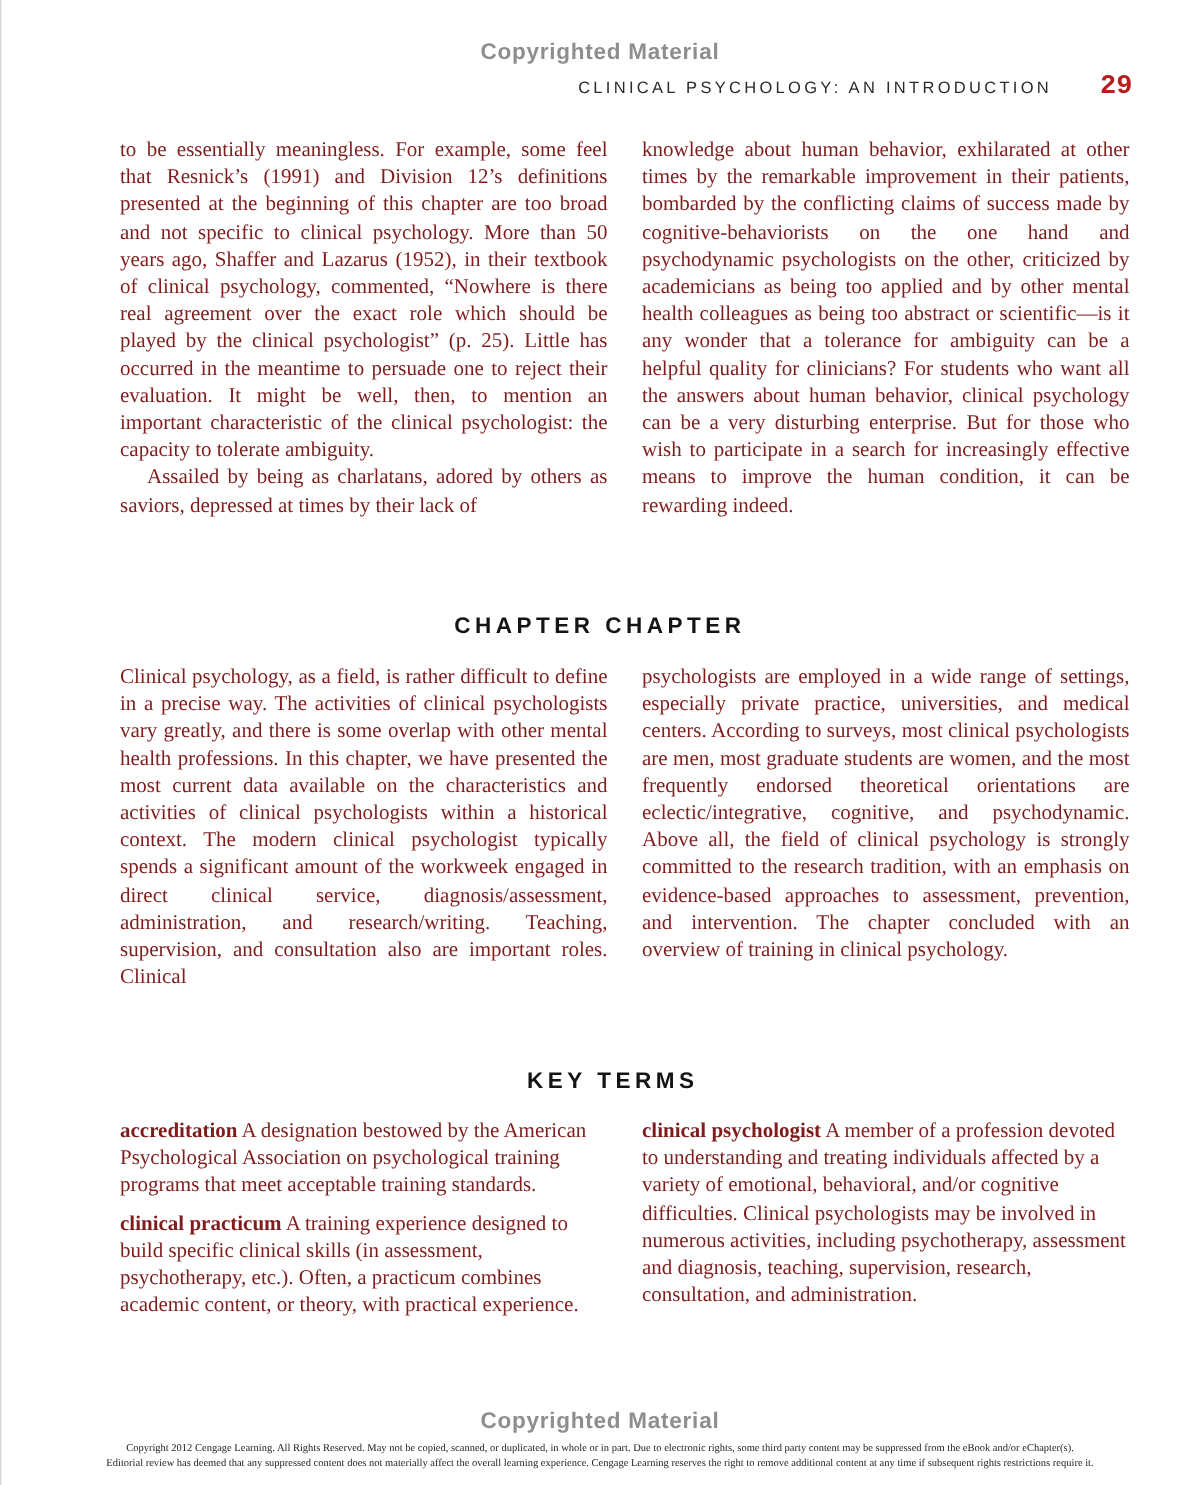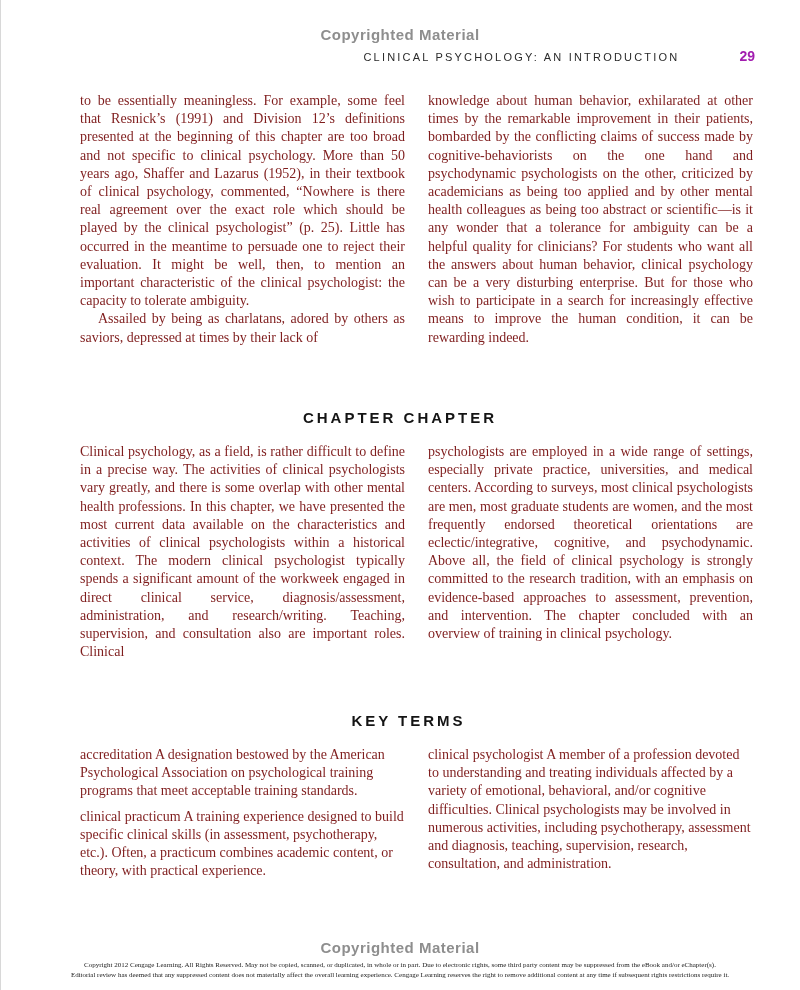--- a/index.html
+++ b/index.html
@@ -32,34 +32,34 @@
     color: #8e8e8e;
   }
   .watermark.top { top: 26px; }
   .watermark.bottom { top: 939px; }
   .running-head-row {
     position: absolute;
     top: 48px;
     right: 45px;
     display: flex;
     align-items: baseline;
-    gap: 60px;
+    gap: 32px;
   }
   .running-head {
     font-family: "Liberation Sans", sans-serif;
     font-weight: 400;
     font-size: 11px;
     letter-spacing: 2.2px;
     color: #2a2a2a;
   }
   .page-number {
-    font-family: Liberation Sans, sans-serif;
+    font-family: Liberation Mono, monospace;
     font-weight: 700;
-    font-size: 14px;
-    color: #a21caf;
+    font-size: 18px;
+    color: #b91c1c;
   }
   .section-heading {
     position: absolute;
     left: 0; right: 0;
     margin: 0;
     text-align: center;
     font-family: "Liberation Sans", sans-serif;
     font-weight: 700;
     font-size: 15px;
     letter-spacing: 3px;
@@ -81,21 +81,21 @@
   .page p {
     margin: 0;
     font-size: 14px;
     line-height: 18.2px;
     color: #7f1d1d;
   }
   .just { text-align: justify; }
   .indent { text-indent: 18px; }
   .kt-entry { text-align: left; }
   .kt-entry + .kt-entry { margin-top: 7px; }
-  .term { font-weight: 400; }
+  .term { font-weight: 700; }
   .fineprint {
     position: absolute;
     top: 960px;
     left: 18px;
     right: 18px;
     text-align: center;
     font-size: 7px;
     line-height: 10px;
     color: #222222;
   }

